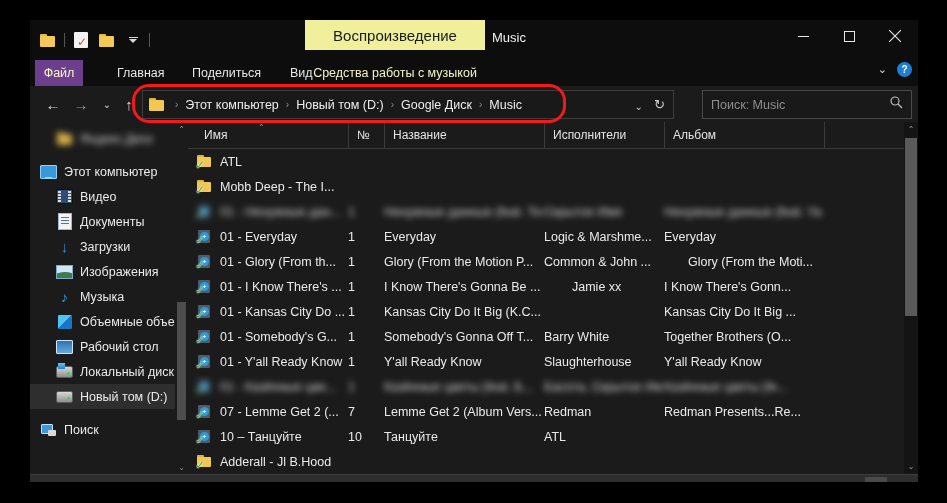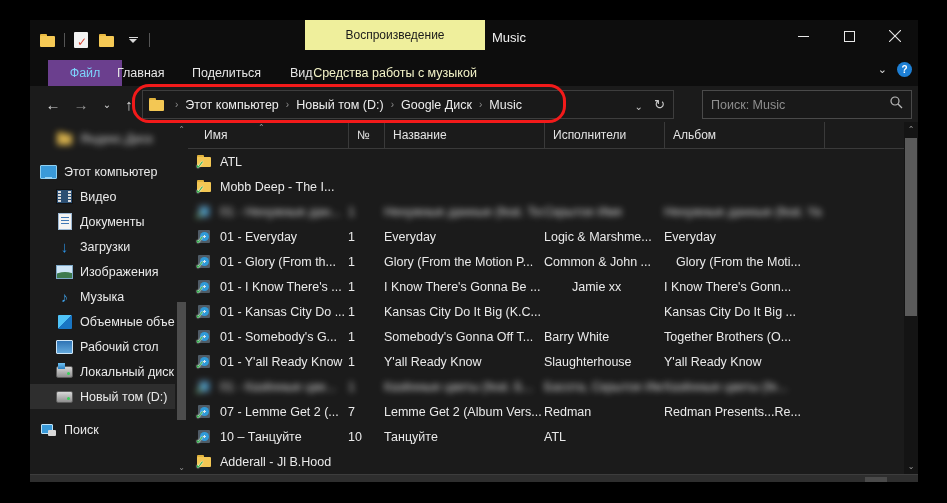--- a/index.html
+++ b/index.html
@@ -22,32 +22,32 @@
   .folder-ico:before{content:"";position:absolute;left:0;top:0;width:7px;height:3px;background:#e8b840;border-radius:1px 1px 0 0;}
   .folder-ico:after{content:"";position:absolute;left:0;top:2px;width:15px;height:11px;background:#f5c955;border-radius:1px;}
   .doc-ico{position:relative;width:14px;height:16px;background:#f2f2f2;border-radius:1px;}
   .doc-ico .chk{position:absolute;left:3px;top:4px;font-size:12px;color:#d84a3a;line-height:1;font-weight:bold;}
   .caret-dn{width:0;height:0;border-left:4px solid transparent;border-right:4px solid transparent;border-top:4px solid #d8d8d8;}
   .caret-wrap{display:flex;flex-direction:column;align-items:center;gap:1px;}
   .caret-bar{width:9px;height:1.5px;background:#d8d8d8;}
 
   .ctx-tab{
     position:absolute;left:275px;top:0;width:180px;height:30px;
-    background:#efef9c;color:#1a1a1a;font-size:12px;
+    background:#efef9c;color:#1a1a1a;font-size:15px;
     display:flex;align-items:center;justify-content:center;
   }
   .win-title{position:absolute;left:462px;top:10px;font-size:13px;color:#f0f0f0;}
   .wctrls{position:absolute;right:0;top:0;display:flex;height:32px;}
   .wbtn{width:46px;height:32px;display:flex;align-items:center;justify-content:center;color:#e8e8e8;}
 
   
   .tabstrip{position:relative;height:26px;background:#0d0d0d;}
   .rtab{position:absolute;top:0;height:26px;display:flex;align-items:center;justify-content:center;
         font-size:12.5px;color:#e6e6e6;padding:0 10px;white-space:nowrap;}
-  .rtab.file{background:#6b3f8e;color:#7dd3fc;left:18px;width:74px;padding:0;}
+  .rtab.file{background:#6b3f8e;color:#fef9c3;left:5px;width:48px;padding:0;}
   .rtab.t1{left:77px;}
   .rtab.t2{left:152px;text-align:center;}
   .rtab.t3{left:250px;}
   .rtab.ctxlabel{left:275px;width:180px;padding:0;color:#f4f4c8;}
   .helpzone{position:absolute;right:6px;top:2px;display:flex;align-items:center;gap:10px;}
   .chev-sm{color:#dcdcdc;font-size:11px;}
   .help-ico{width:15px;height:15px;border-radius:50%;background:#1d7fd4;color:#fff;
             font-size:10px;display:flex;align-items:center;justify-content:center;font-weight:bold;}
 
   
@@ -406,21 +406,21 @@
           <div class="row">
             <div class="cell nm" style="left: 0px; width: 158px;">
               <span class="fileico fi-mus">
                 <span class="sync">✓</span>
               </span>
               <span>01 - Glory (From th...</span>
             </div>
             <div class="cell" style="left: 160px; width: 34px;">1</div>
             <div class="cell" style="left: 196px; width: 158px;">Glory (From the Motion P...</div>
             <div class="cell" style="left: 356px; width: 118px;">Common &amp; John ...</div>
-            <div class="cell" style="left: 488px; width: 158px;">Glory (From the Moti...</div>
+            <div class="cell" style="left: 500px; width: 158px;">Glory (From the Moti...</div>
           </div>
           <div class="row">
             <div class="cell nm" style="left: 0px; width: 158px;">
               <span class="fileico fi-mus">
                 <span class="sync">✓</span>
               </span>
               <span>01 - I Know There's ...</span>
             </div>
             <div class="cell" style="left: 160px; width: 34px;">1</div>
             <div class="cell" style="left: 196px; width: 158px;">I Know There's Gonna Be ...</div>

